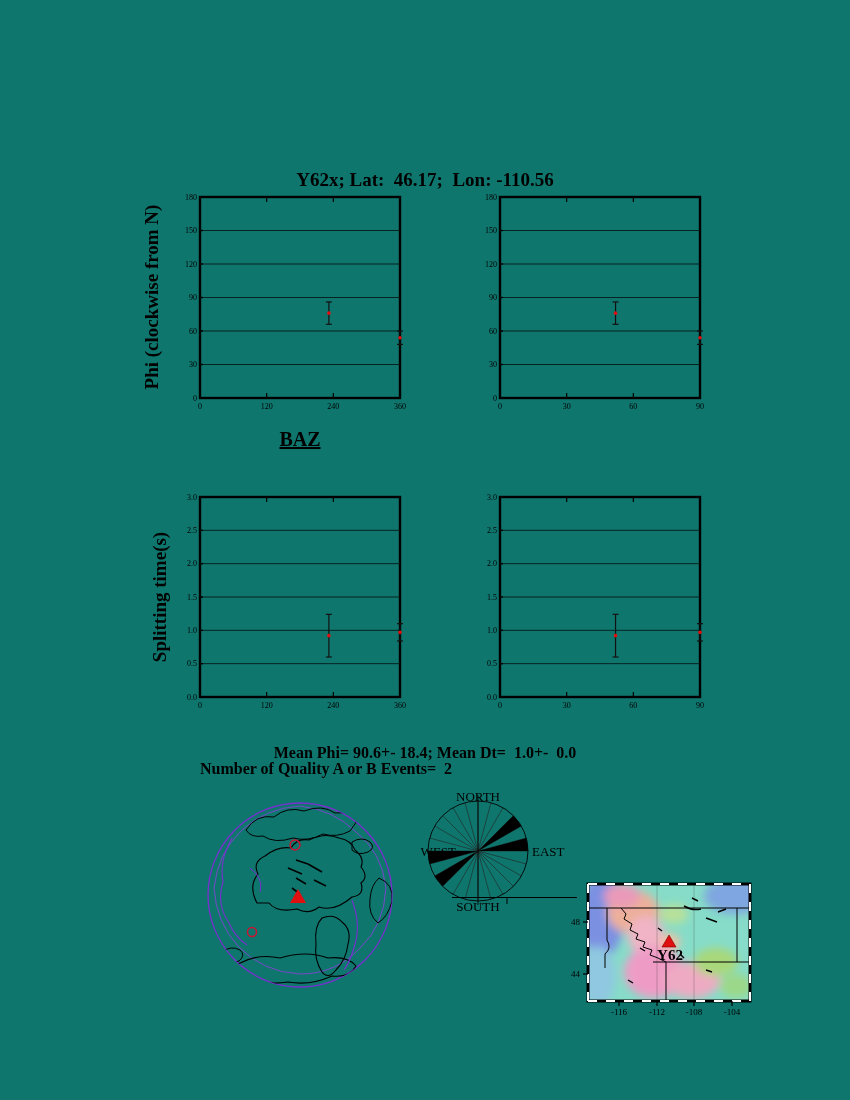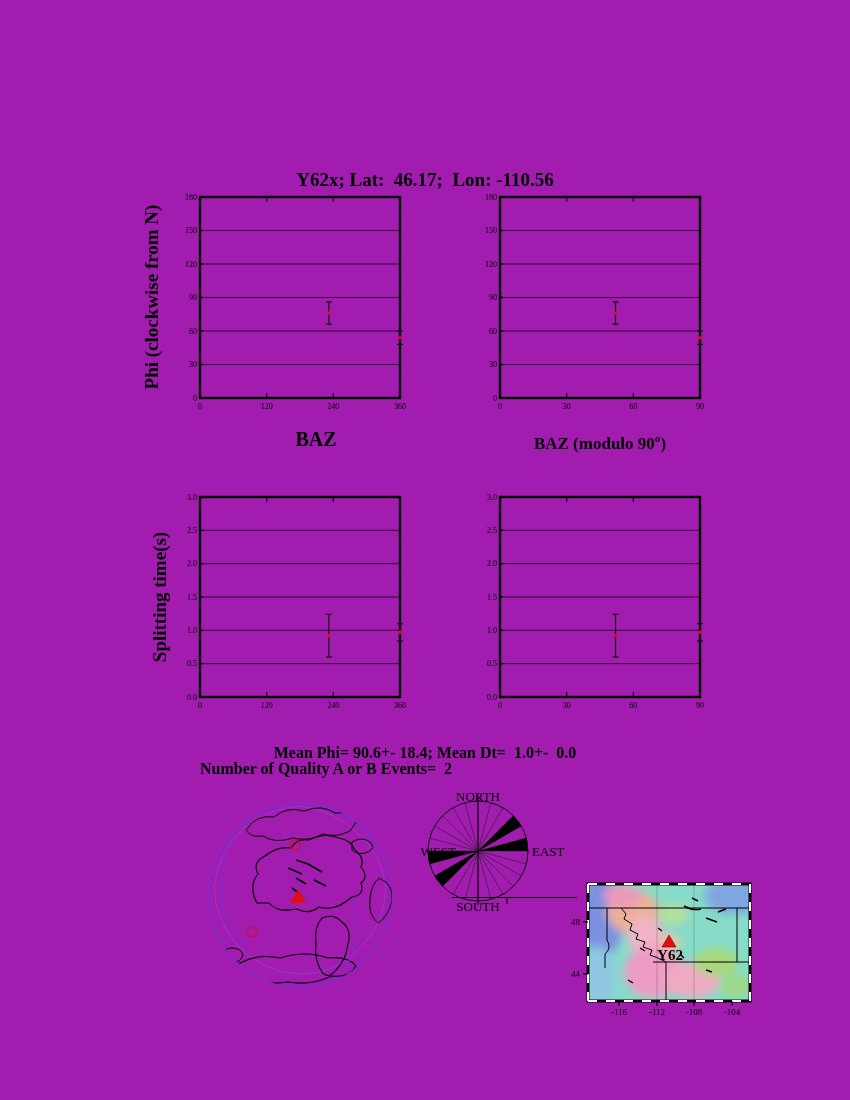--- a/index.html
+++ b/index.html
@@ -1,20 +1,20 @@
 <!DOCTYPE html>
 <html><head>
 <meta charset="utf-8">
 <style>
   html,body{margin:0;padding:0;background:#fff;}
-  #page{position:relative;width:850px;height:1100px;background:#a21caf;overflow:hidden;
+  #page{position:relative;width:850px;height:1100px;background:#0f766e;overflow:hidden;
         font-family:"Liberation Serif","DejaVu Serif",serif;color:#000;}
   .abs{position:absolute;white-space:pre;}
   #main-title{left:0;top:169px;width:850px;text-align:center;font-weight:bold;font-size:19px;}
-  #baz-label{left:216px;top:428px;width:200px;text-align:center;font-weight:bold;font-size:20px;}
+  #baz-label{left:200px;top:428px;width:200px;text-align:center;font-weight:bold;font-size:20px;text-decoration:underline;}
   #bazmod-label{left:500px;top:434px;width:200px;text-align:center;font-weight:bold;font-size:17px;}
   .ylab{font-weight:bold;font-size:19px;transform:translate(-50%,-50%) rotate(-90deg);}
   #phi-ylabel{left:152px;top:297px;}
   #dt-ylabel{left:160px;top:597px;}
   #stats-line1{left:0;top:744px;width:850px;text-align:center;font-weight:bold;font-size:16px;}
   #stats-line2{left:200px;top:760px;font-weight:bold;font-size:16px;}
   svg{position:absolute;left:0;top:0;}
   svg text{font-family:"Liberation Serif","DejaVu Serif",serif;}
   .roselab{font-size:13px;}
   .maptick{font-size:9px;}
@@ -22,21 +22,20 @@
 </head>
 <body>
 
 <div id="page">
 
   <div class="abs" id="main-title">Y62x; Lat:  46.17;  Lon: -110.56</div>
 
   <div class="abs ylab" id="phi-ylabel">Phi (clockwise from N)</div>
   <div class="abs ylab" id="dt-ylabel">Splitting time(s)</div>
   <div class="abs" id="baz-label">BAZ</div>
-  <div class="abs" id="bazmod-label">BAZ (modulo 90º)</div>
 
   <div class="abs" id="stats-line1">Mean Phi= 90.6+- 18.4; Mean Dt=  1.0+-  0.0</div>
   <div class="abs" id="stats-line2">Number of Quality A or B Events=  2</div>
 
   <svg id="canvas" width="850" height="1100" viewBox="0 0 850 1100">
     <defs>
       <clipPath id="mapclip">
           <rect x="0" y="0" width="162" height="117"></rect>
         </clipPath>
       <filter id="soft" x="-40%" y="-40%" width="180%" height="180%">

